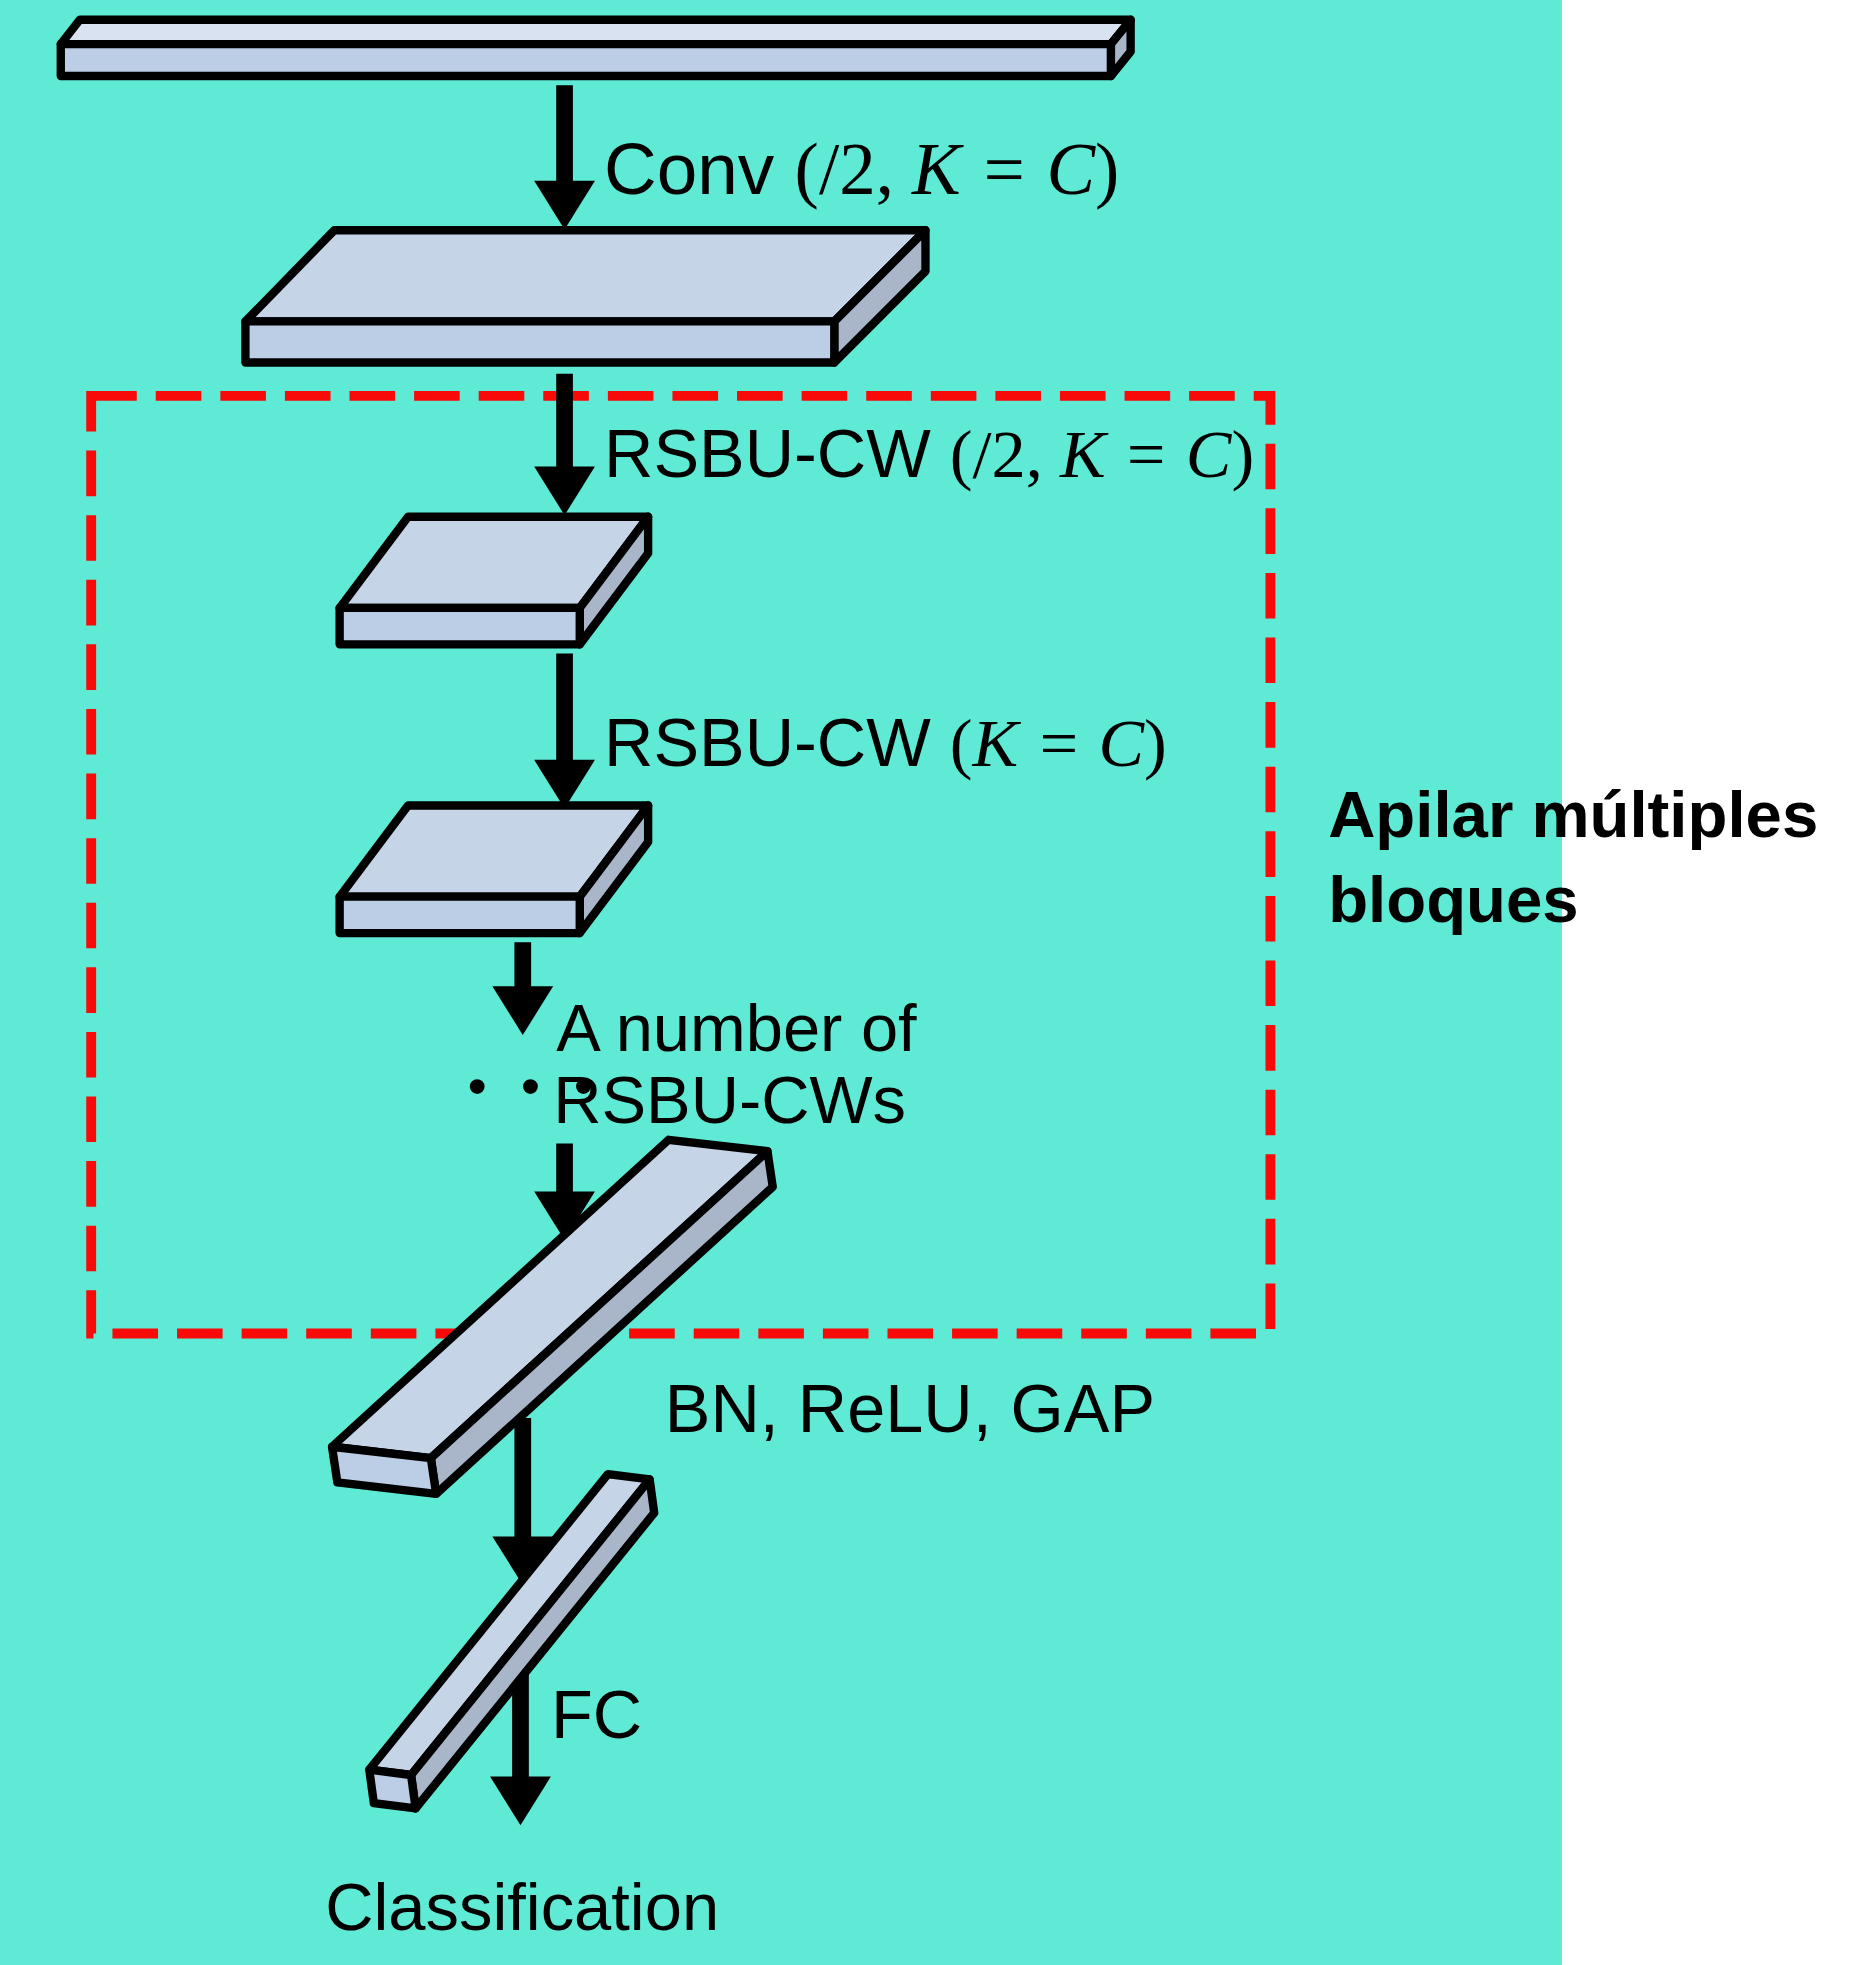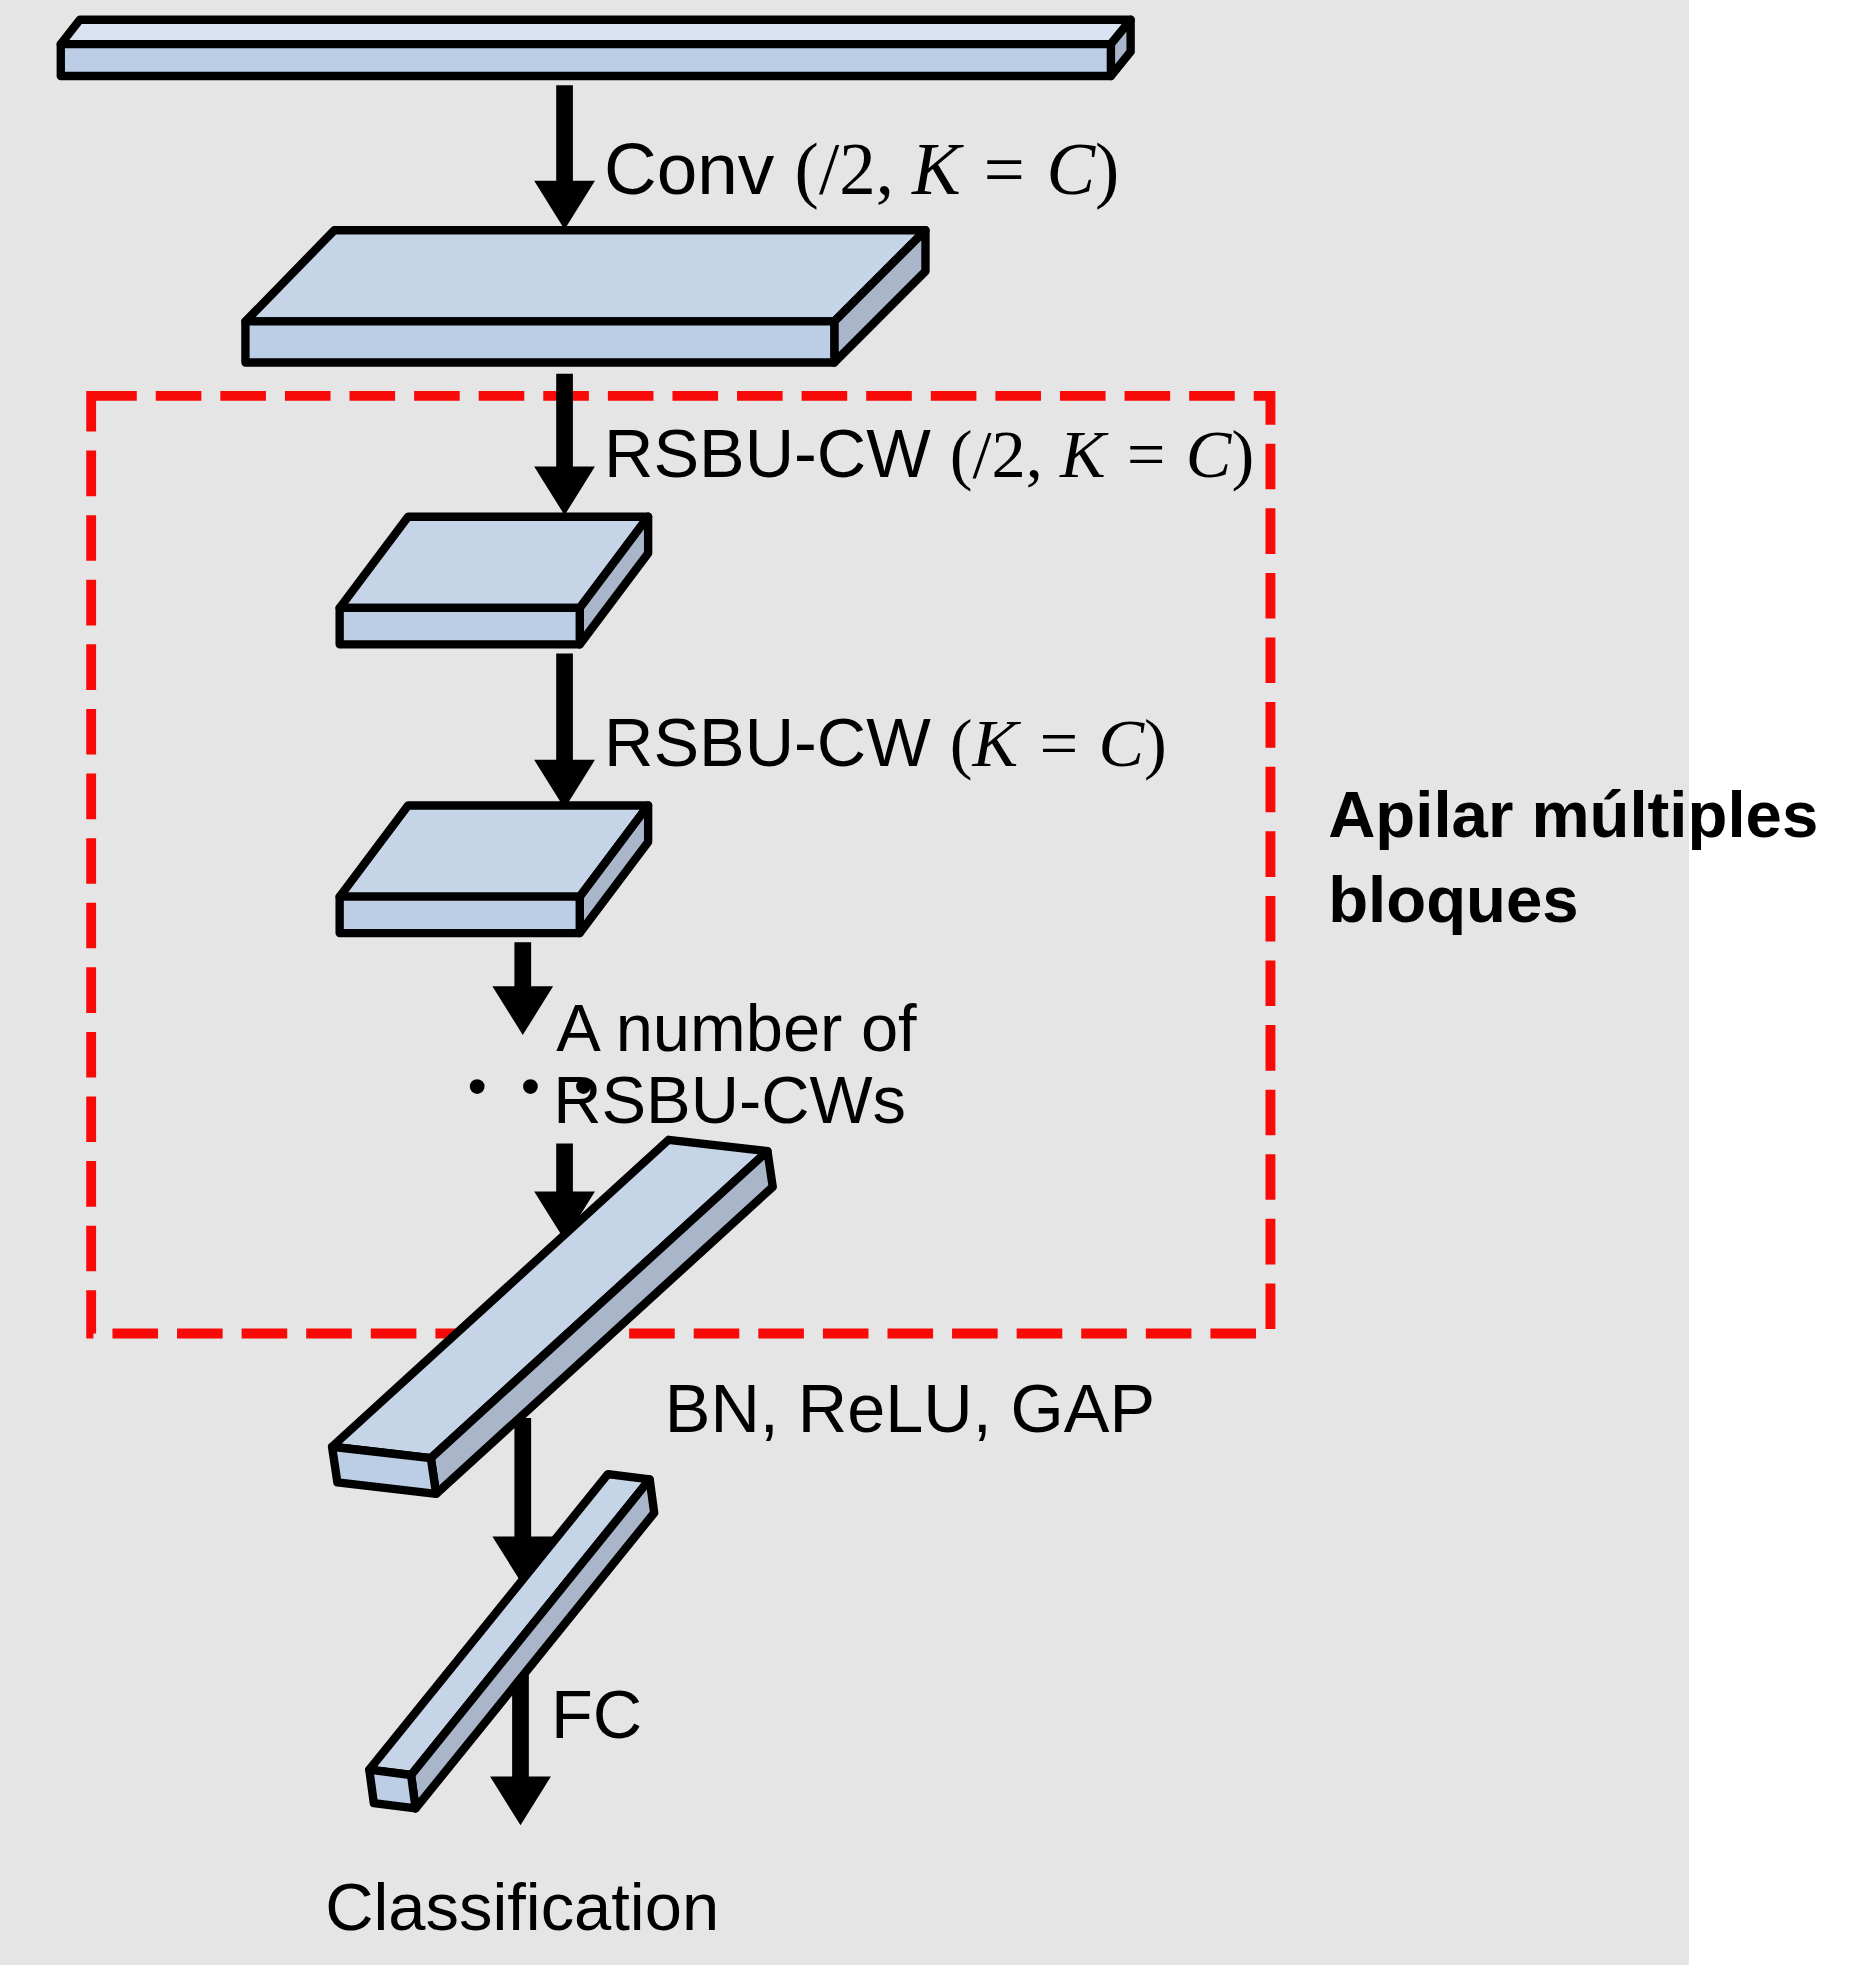--- a/index.html
+++ b/index.html
@@ -1,16 +1,16 @@
 <!DOCTYPE html>
 <html style="font-size:12px"><head>
 <meta charset="utf-8">
 <style>
   html, body { margin: 0; padding: 0; background: #ffffff; }
-  .stage { width: 1689px; height: 1965px; position: relative; background: #e5e5e5; }
+  .stage { width: 1562px; height: 1965px; position: relative; background: #5eead4; }
   svg { display: block; }
   text { font-family: "Liberation Sans", sans-serif; fill: #000; }
   .lbl  { font-size: 90px; }
   .lbl-big { font-size: 96px; }
   .small { font-size: 88px; }
   .mathp { font-family: "Liberation Serif", serif; }
   .math  { font-family: "Liberation Serif", serif; font-style: italic; }
   .dots  { font-family: "Liberation Serif", serif; font-size: 120px; font-weight: bold; }
   .annot { font-weight: bold; font-size: 86px; }
   .shape { stroke: #000000; stroke-width: 11; stroke-linejoin: round; }

